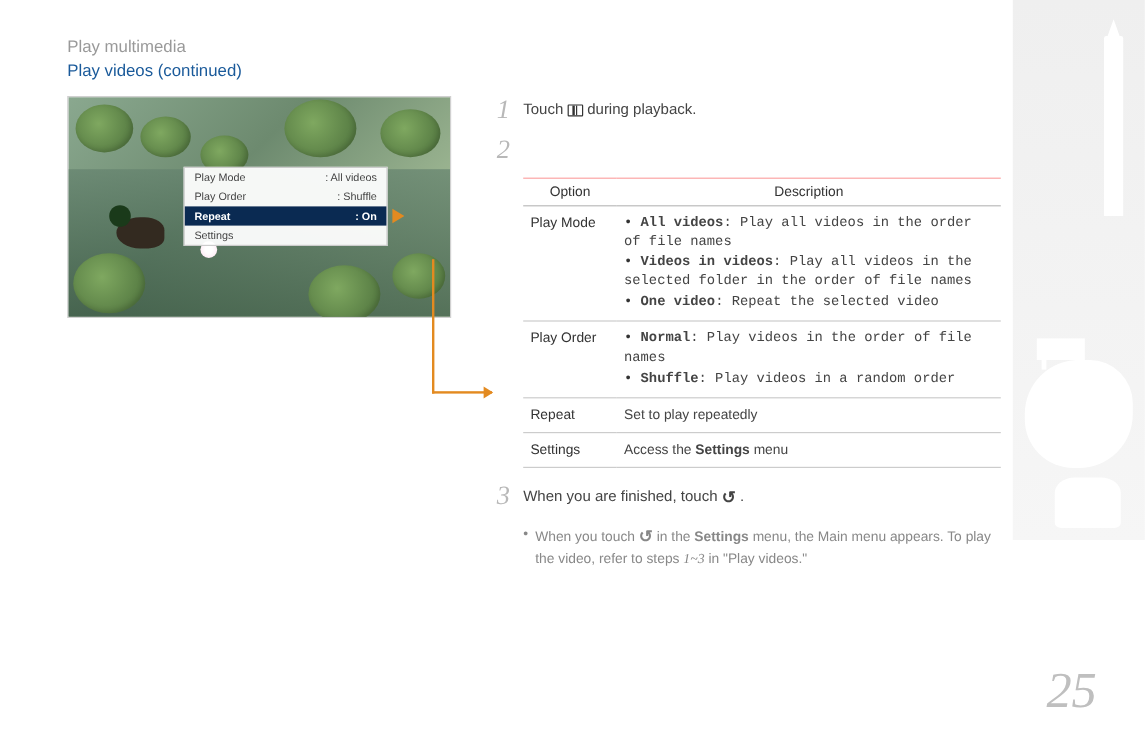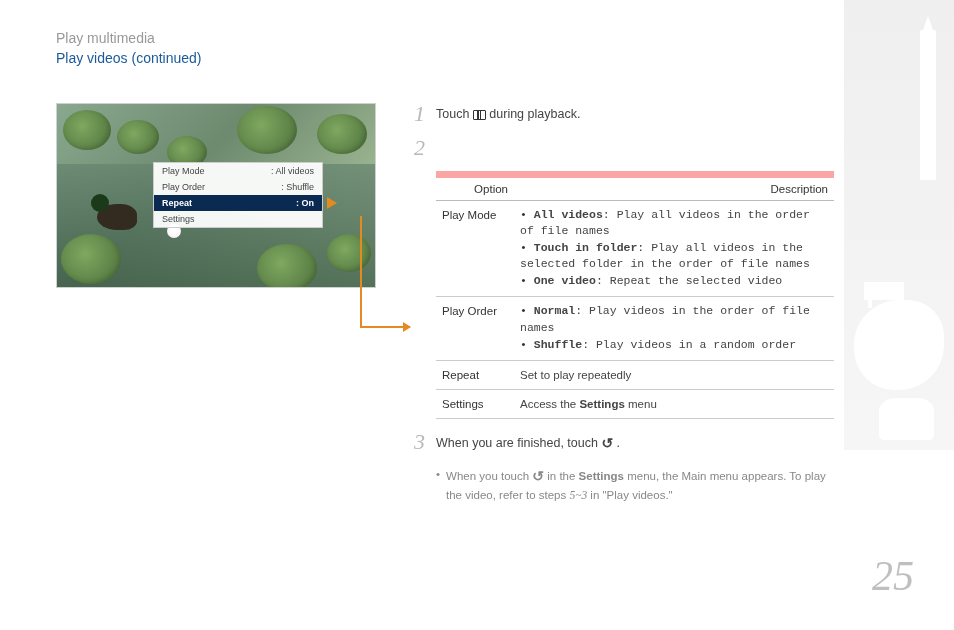--- a/index.html
+++ b/index.html
@@ -17,21 +17,21 @@
   }
   .breadcrumb {
     font-size: 14px;
     color: #999;
     margin-bottom: 4px;
     font-weight: 300;
   }
   .page-title {
     font-size: 14px;
     color: #1a5a9a;
-    margin-bottom: 37px;
+    margin-bottom: 14px;
   }
   .content {
     display: flex;
     gap: 38px;
   }
   .left-col {
     width: 320px;
     flex-shrink: 0;
   }
   .screenshot {
@@ -183,25 +183,25 @@
     font-weight: bold;
   }
   .table {
     width: 100%;
     border-collapse: collapse;
     font-size: 11.5px;
     margin: 4px 0 12px 22px;
     width: calc(100% - 22px);
   }
   .table th {
-    text-align: right;
+    text-align: center;
     font-weight: normal;
     color: #333;
     padding: 5px 6px;
-    border-top: 7px solid #fca5a5;
+    border-top: 1px solid #fca5a5;
     border-bottom: 1px solid #bbb;
   }
   .th-opt { width: 78px; }
   .table td {
     padding: 6px 6px;
     vertical-align: top;
     border-bottom: 1px solid #ccc;
     line-height: 1.4;
   }
   .td-opt {
@@ -354,21 +354,21 @@
             <th class="th-opt">Option</th>
             <th>Description</th>
           </tr>
         </thead>
         <tbody id="opt-table-body">
             <tr>
               <td class="td-opt">Play Mode</td>
               <td>
                 <ul class="bullet-list">
                   <li><span class="bold">All videos</span>: Play all videos in the order of file names</li>
-                  <li><span class="bold">Touch in folder</span>: Play all videos in the selected folder in the order of file names</li>
+                  <li><span class="bold">Videos in videos</span>: Play all videos in the selected folder in the order of file names</li>
                   <li><span class="bold">One video</span>: Repeat the selected video</li>
                 </ul>
               </td>
             </tr>
             <tr>
               <td class="td-opt">Play Order</td>
               <td>
                 <ul class="bullet-list">
                   <li><span class="bold">Normal</span>: Play videos in the order of file names</li>
                   <li><span class="bold">Shuffle</span>: Play videos in a random order</li>
@@ -396,21 +396,21 @@
       </div>
 
       <div class="sub-note">
         <span class="dot">•</span>
         <span>
           <span>When you touch </span>
           <span class="icon-inline icon-back">↺</span>
           <span> in the </span>
           <span class="bold">Settings</span>
           <span> menu, the Main menu appears. To play the video, refer to steps </span>
-          <span class="ital">5~3</span>
+          <span class="ital">1~3</span>
           <span> in "Play videos."</span>
         </span>
       </div>
 
     </div>
   </div>
 
   <div class="connector-v"></div>
   <div class="connector-h"></div>
 

